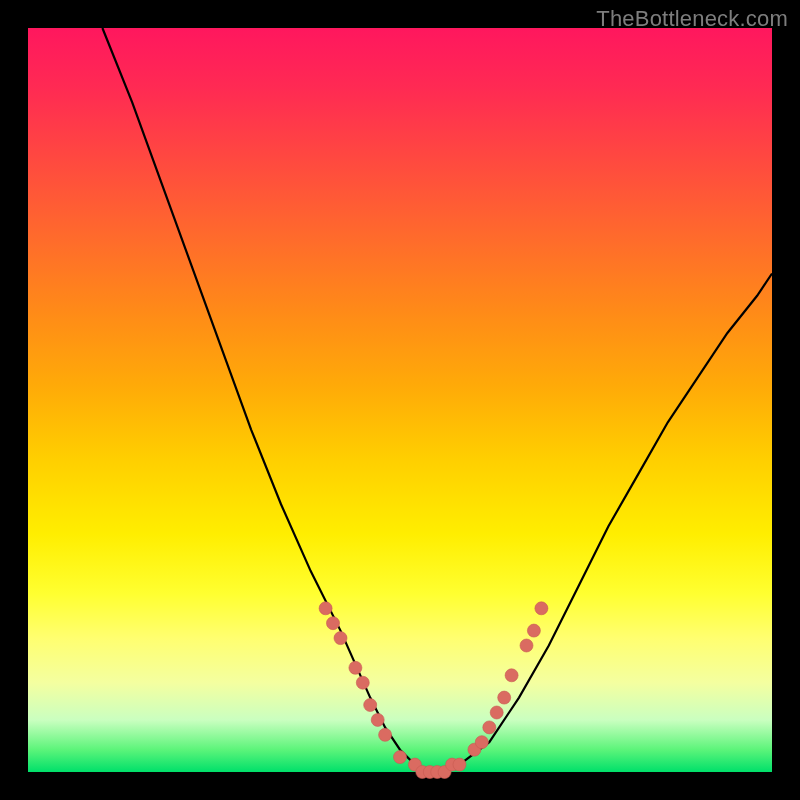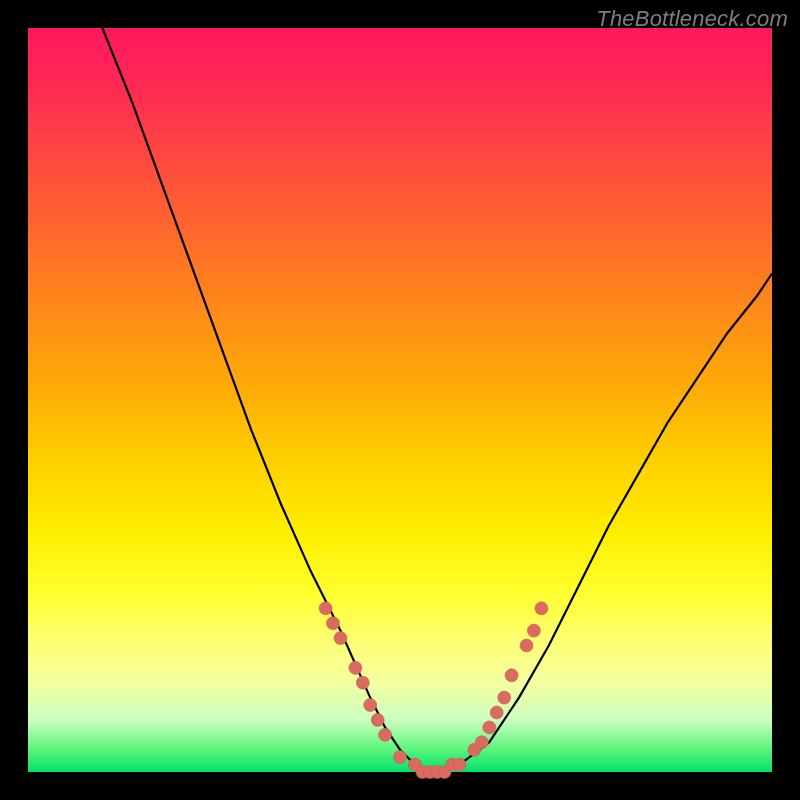--- a/index.html
+++ b/index.html
@@ -9,21 +9,20 @@
     height: 800px;
     background: #000;
     overflow: hidden;
     font-family: Arial, Helvetica, sans-serif;
   }
   .frame {
     position: absolute;
     left: 0; top: 0;
     width: 800px; height: 800px;
     background: #000;
-    font-style: italic;
   }
   .plot-area {
     position: absolute;
     left: 28px;
     top: 28px;
     width: 744px;
     height: 744px;
     
     background: linear-gradient(to bottom,
       #ff175e 0%,

